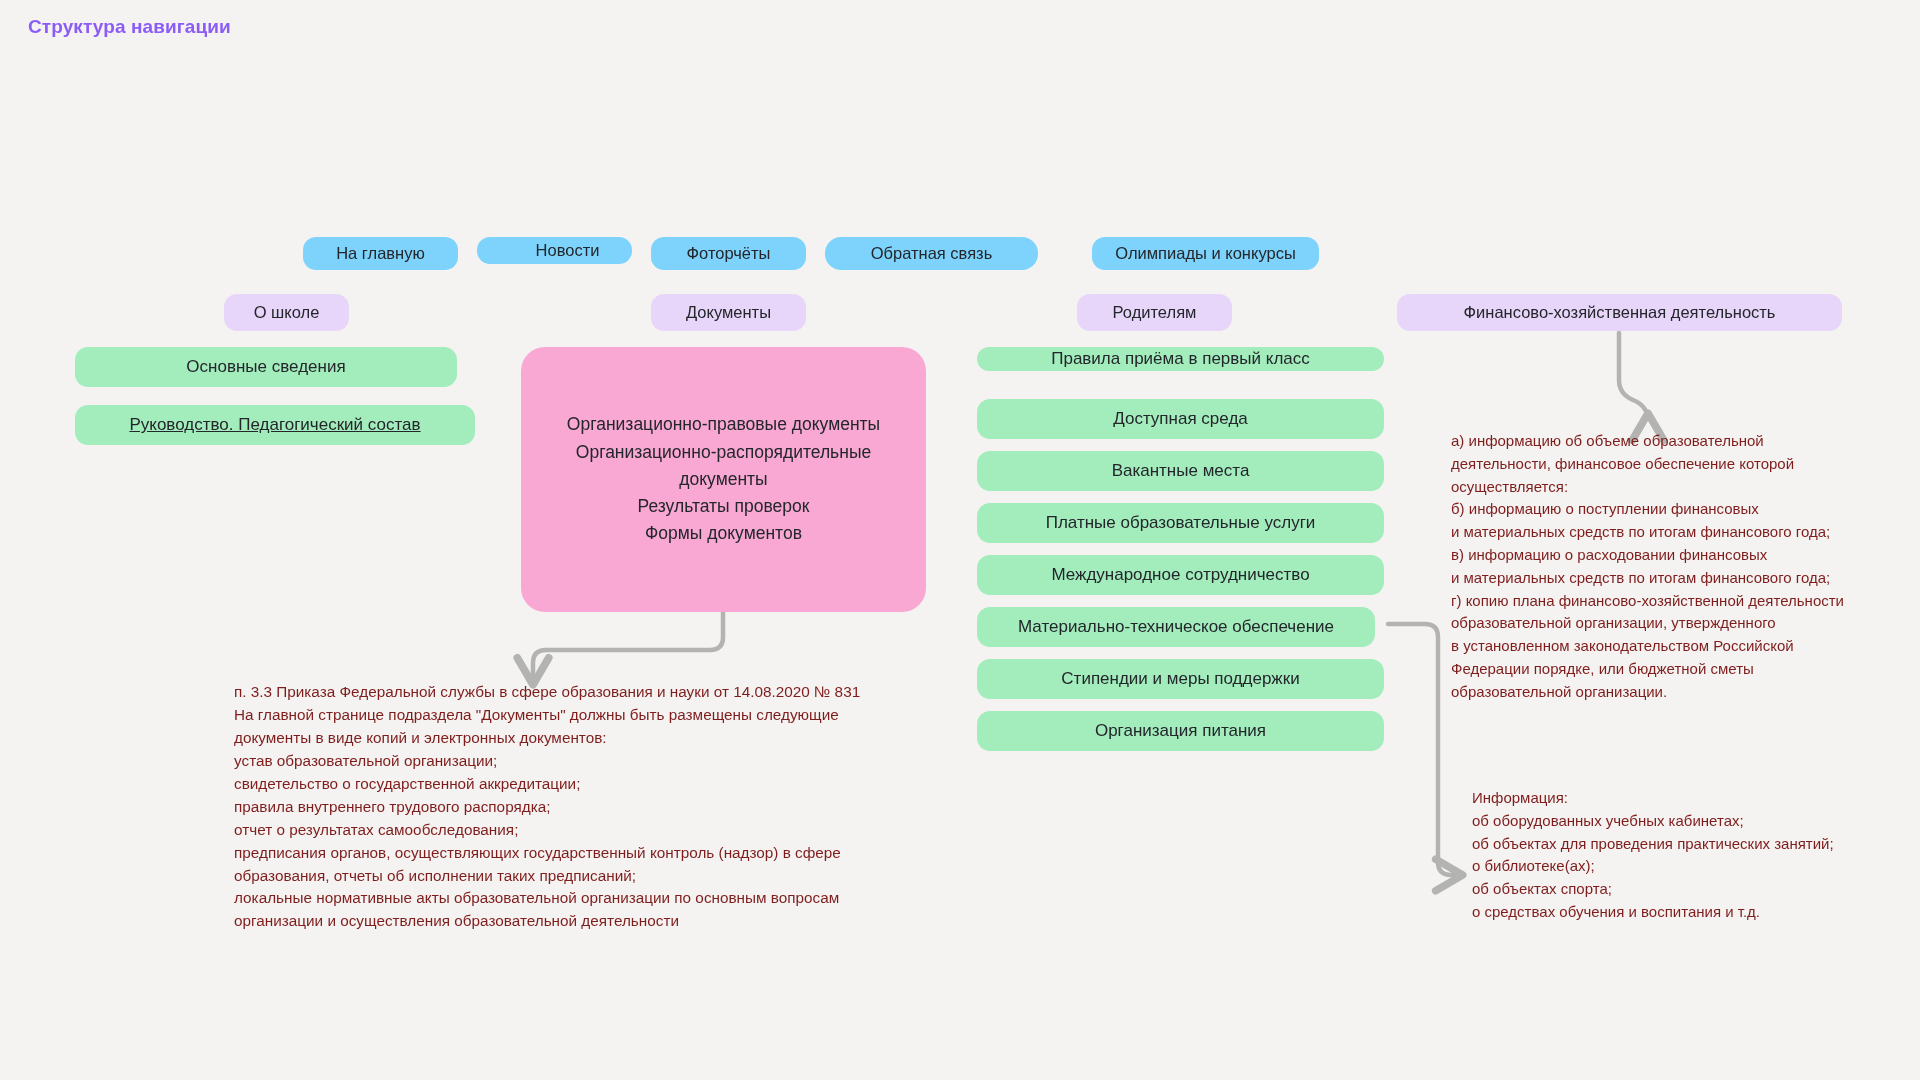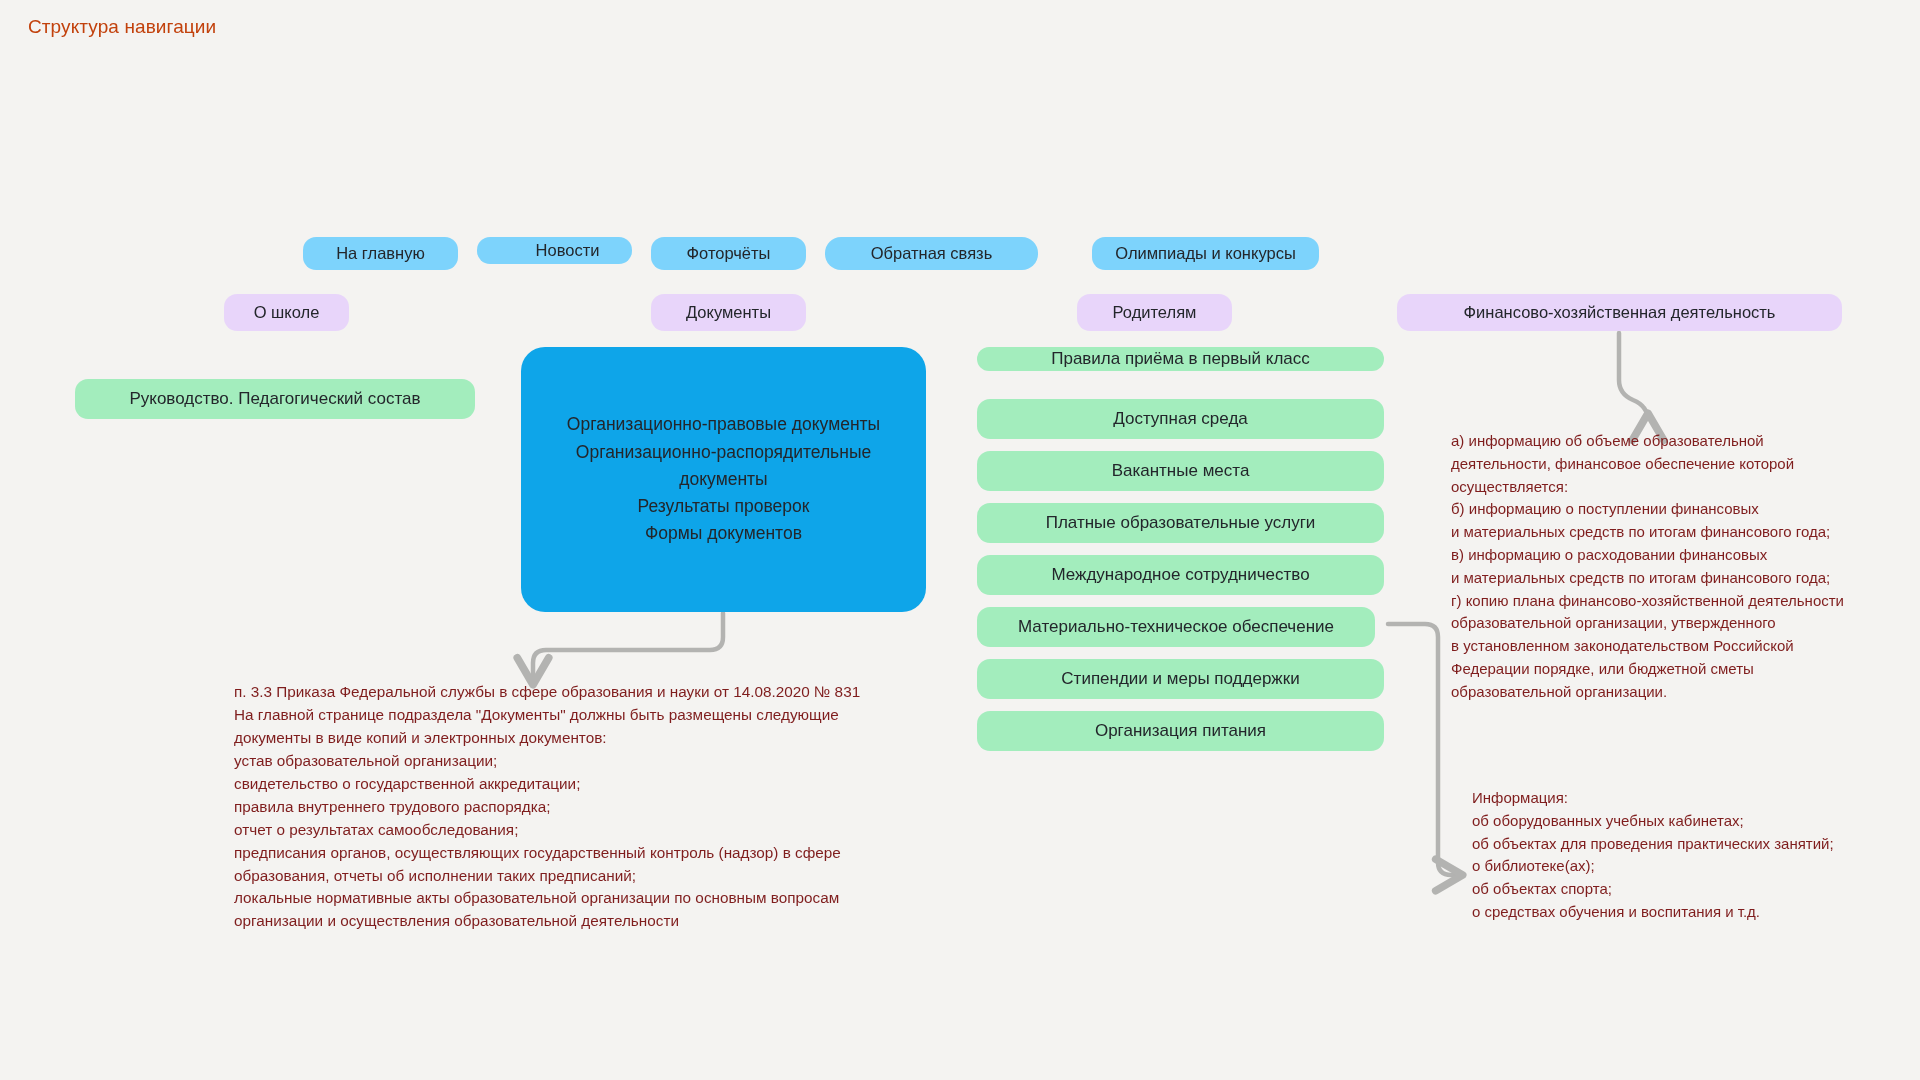--- a/index.html
+++ b/index.html
@@ -6,38 +6,38 @@
   html, body {
     width: 1920px; height: 1080px;
     background: #F4F3F1;
     font-family: "Liberation Sans", sans-serif;
     overflow: hidden;
   }
   #canvas { position: relative; width: 1920px; height: 1080px; }
 
   .page-title {
     position: absolute; left: 28px; top: 16px;
-    font-size: 19px; font-weight: normal; color: #c2410c;
+    font-size: 19px; font-weight: bold; color: #8b5cf6;
     letter-spacing: .1px;
   }
 
   .node {
     position: absolute;
     display: flex; align-items: center; justify-content: center;
     text-align: center;
     color: #23262B;
     line-height: 1.28;
     border-radius: 14px;
     padding: 6px 14px;
   }
   .node.yellow { background: #7dd3fc; border-radius: 13px; font-size: 16.5px; }
   .node.purple { background: #E8D5FA; border-radius: 13px; font-size: 16.5px; }
   .node.green  { background: #A3EDBD; border-radius: 13px; font-size: 17px; }
   .node.greenbig {
-    background: #0ea5e9; border-radius: 24px; font-size: 17.5px;
+    background: #f9a8d4; border-radius: 24px; font-size: 17.5px;
     line-height: 1.56; padding: 20px 28px;
   }
 
   .note {
     position: absolute;
     font-size: 15.3px;
     color: #7f1d1d;
     line-height: 1.50;
     white-space: pre-line;
   }
@@ -92,21 +92,24 @@
   <div class="node purple" style="left:651px; top:294px; width:155px; height:37px;">
     <span>Документы</span>
   </div>
   <div class="node purple" style="left:1077px; top:294px; width:155px; height:37px;">
     <span>Родителям</span>
   </div>
   <div class="node purple" style="left:1397px; top:294px; width:445px; height:37px;">
     <span>Финансово-хозяйственная деятельность</span>
   </div>
 
-  <div class="node green" style="left:75px; top:379px; width:400px; height:40px;">
+  <div class="node green" style="left:75px; top:347px; width:382px; height:40px;">
+    <span>Основные сведения</span>
+  </div>
+  <div class="node green" style="left:75px; top:405px; width:400px; height:40px;text-decoration:underline;">
     <span>Руководство. Педагогический состав</span>
   </div>
 
   <div class="node greenbig" style="left:521px; top:347px; width:405px; height:265px;">
     <span style="white-space:pre-line;">Организационно-правовые документы
 Организационно-распорядительные
 документы
 Результаты проверок
 Формы документов</span>
   </div>

